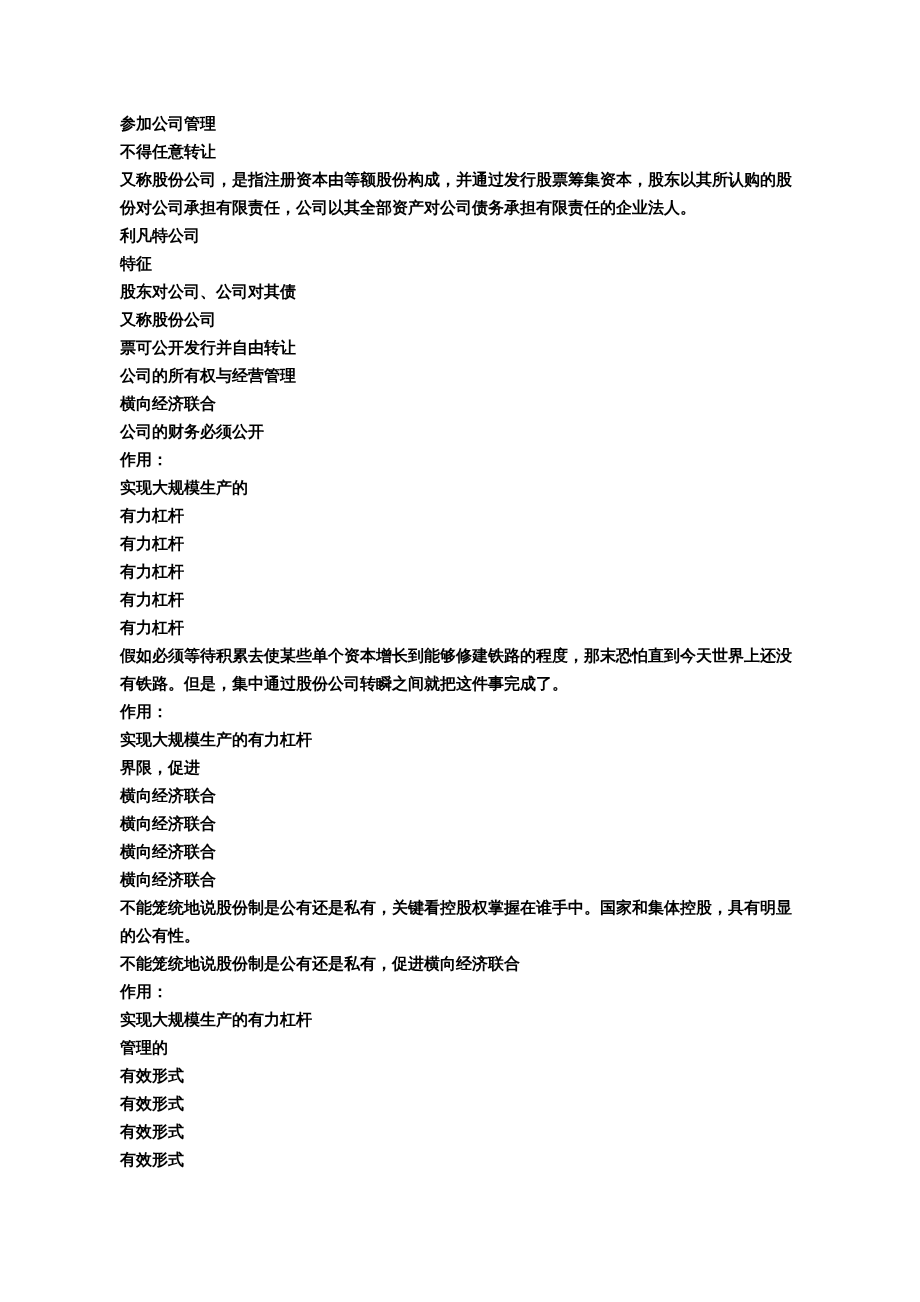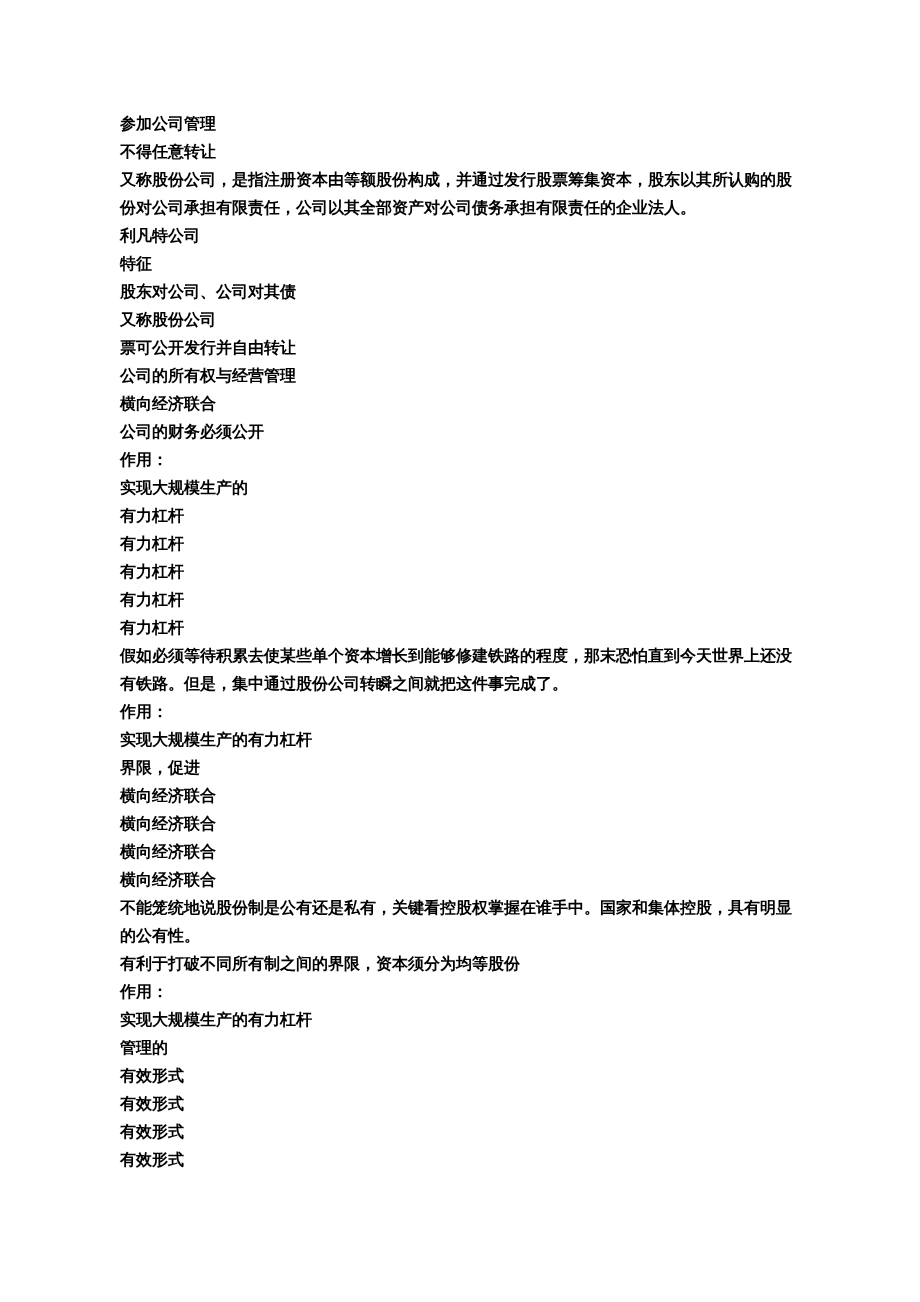--- a/index.html
+++ b/index.html
@@ -48,21 +48,21 @@
     <span class="line">有力杠杆</span>
     <span class="line">假如必须等待积累去使某些单个资本增长到能够修建铁路的程度，那末恐怕直到今天世界上还没有铁路。但是，集中通过股份公司转瞬之间就把这件事完成了。</span>
     <span class="line">作用：</span>
     <span class="line">实现大规模生产的有力杠杆</span>
     <span class="line">界限，促进</span>
     <span class="line">横向经济联合</span>
     <span class="line">横向经济联合</span>
     <span class="line">横向经济联合</span>
     <span class="line">横向经济联合</span>
     <span class="line">不能笼统地说股份制是公有还是私有，关键看控股权掌握在谁手中。国家和集体控股，具有明显的公有性。</span>
-    <span class="line">有利于打破不同所有制之间的界限，资本须分为均等股份</span>
+    <span class="line">不能笼统地说股份制是公有还是私有，促进横向经济联合</span>
     <span class="line">作用：</span>
     <span class="line">实现大规模生产的有力杠杆</span>
     <span class="line">管理的</span>
     <span class="line">有效形式</span>
     <span class="line">有效形式</span>
     <span class="line">有效形式</span>
     <span class="line">有效形式</span>
   </div>
 
 </body></html>

